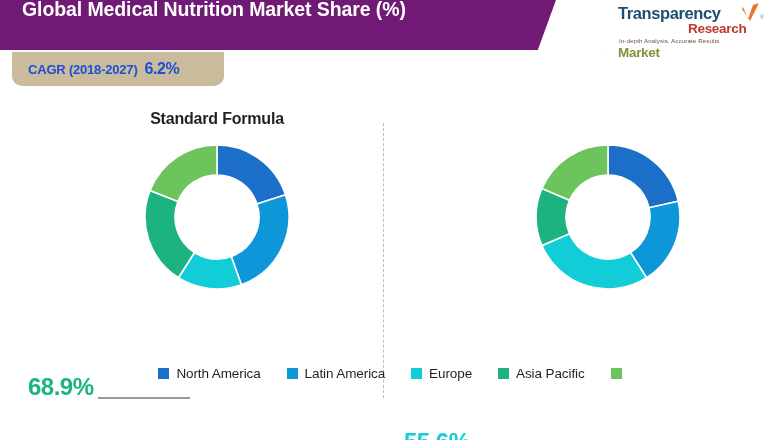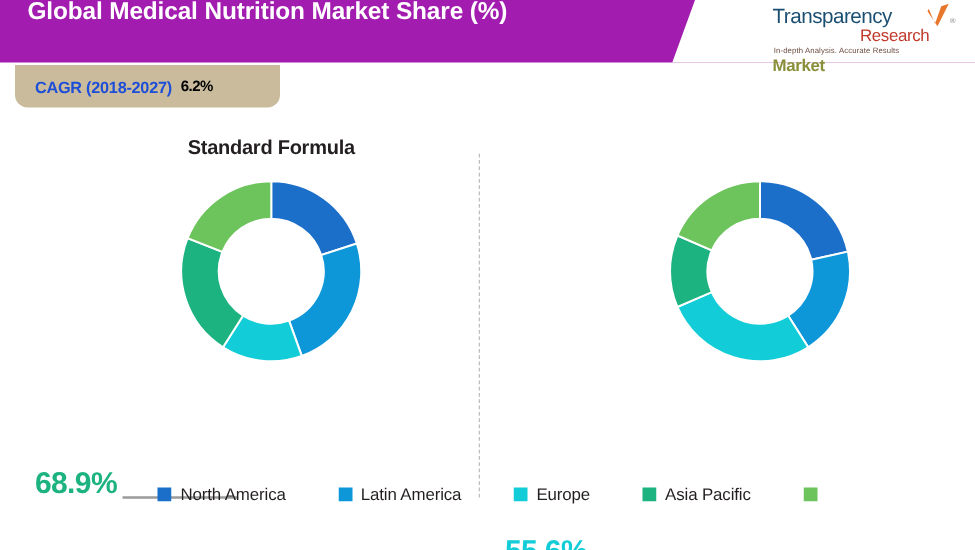--- a/index.html
+++ b/index.html
@@ -8,21 +8,21 @@
     background:#ffffff;
     font-family:"Liberation Sans", sans-serif;
     overflow:hidden;
     position:relative;
   }
   #root{position:relative;width:780px;height:440px;overflow:hidden;background:#fff;}
 
   
   .header{
     position:absolute;left:0;top:0;width:780px;height:50px;
-    background:#a21caf;
+    background:#701a75;
   }
   .header-title{
     position:absolute;left:22px;top:-2px;
     width:520px;
     color:#ffffff;
     font-size:19.5px;
     font-weight:bold;
     line-height:23px;
     letter-spacing:-0.1px;
   }
@@ -34,55 +34,55 @@
     background:#ffffff;
     transform:skewX(-20deg);
     transform-origin:top left;
   }
   .logo-block{
     position:absolute;top:0;right:0;width:172px;height:50px;
     background:#ffffff;
   }
   .logo-t1{
     position:absolute;left:10px;top:4px;
-    font-size:16.5px;font-weight:normal;color:#1b4f72;
+    font-size:16.5px;font-weight:bold;color:#1b4f72;
     letter-spacing:-0.4px;
   }
   .logo-check{
     position:absolute;left:133px;top:2px;
     width:20px;height:20px;
   }
   .logo-reg{
     position:absolute;left:152px;top:14px;font-size:6px;color:#888;
   }
   .logo-t2a{
     position:absolute;left:10px;top:21px;
     font-size:13.5px;font-weight:bold;color:#8a8f3a;letter-spacing:-0.3px;margin-top:24px;
   }
   .logo-t2b{
     position:absolute;left:80px;top:21px;
-    font-size:13.5px;font-weight:normal;color:#c0392b;letter-spacing:-0.3px;
+    font-size:13.5px;font-weight:bold;color:#c0392b;letter-spacing:-0.3px;
   }
   .logo-tag{
     position:absolute;left:11px;top:37px;
     font-size:6.2px;color:#6d4c41;letter-spacing:0.1px;
   }
 
   
   .cagr-pill{
     position:absolute;left:12px;top:52px;
     height:34px;min-width:212px;
     background:#c9bb9c;
     border-radius:0 0 10px 10px;
     display:flex;align-items:center;
     padding:0 14px 0 16px;
     box-sizing:border-box;
   }
   .cagr-label{font-size:13px;font-weight:bold;color:#1d4ed8;letter-spacing:-0.2px;}
-  .cagr-value{font-size:12px;font-weight:bold;color:#000000;margin-left:7px;letter-spacing:-0.4px;}
+  .cagr-value{font-size:16px;font-weight:bold;color:#1d4ed8;margin-left:7px;letter-spacing:-0.4px;}
 
   
   .chart-area{position:absolute;left:0;top:95px;width:780px;height:285px;padding-left:43px;}
   .chart-title{
     position:absolute;
     font-size:16px;font-weight:bold;color:#231f20;
     text-align:center;width:260px;
     letter-spacing:-0.2px;
   }
   #title-standard{left:87px;top:15px;}
@@ -103,23 +103,23 @@
   .callout-value{font-size:24px;font-weight:bold;letter-spacing:-0.5px;white-space:nowrap;}
   .leader{height:1.6px;background:#9b9b9b;}
   #callout-standard{left:28px;top:278px;}
   #callout-standard .callout-value{color:#1db380;}
   #callout-standard .leader{width:92px;margin-left:4px;margin-top:22px;}
   #callout-specialized{left:404px;top:333px;}
   #callout-specialized .callout-value{color:#12cdd7;}
 
   
   .legend{
-    position:absolute;left:0;top:382px;width:780px;height:26px;
+    position:absolute;left:0;top:360px;width:780px;height:26px;
     display:flex;justify-content:center;align-items:center;
-    gap:42px;
+    gap:26px;
   }
   .legend-item{display:flex;align-items:center;gap:7px;}
   .legend-swatch{width:11px;height:11px;display:inline-block;}
   .legend-label{font-size:13.5px;color:#231f20;letter-spacing:-0.1px;white-space:nowrap;}
 
   .footer-rule{
     position:absolute;left:0;top:408px;width:780px;height:0;
   }
 </style>
 </head>

